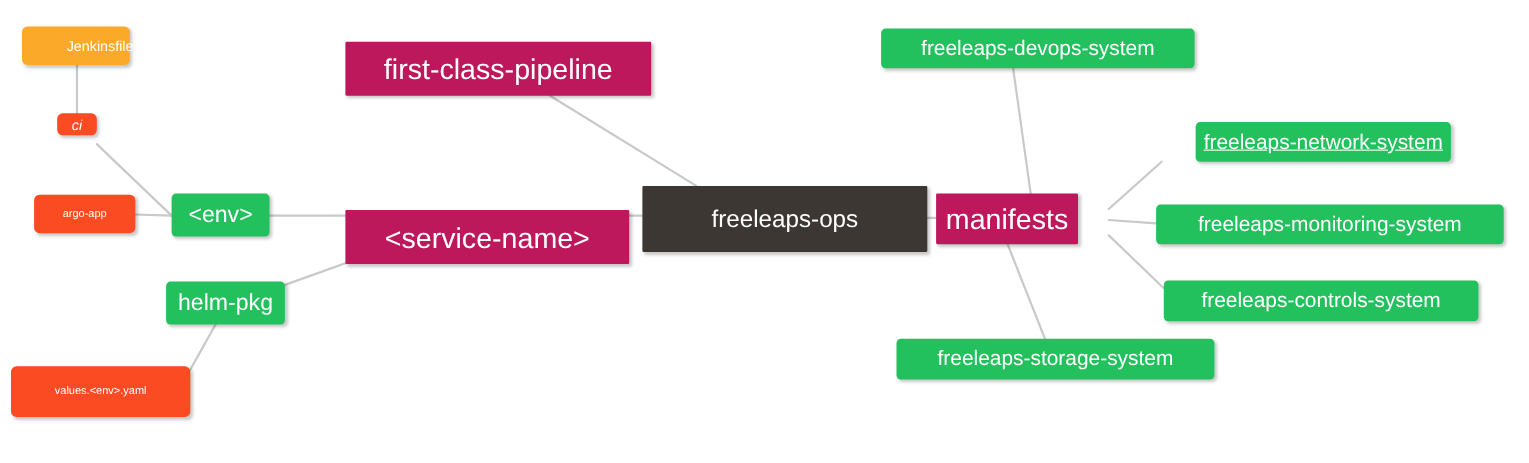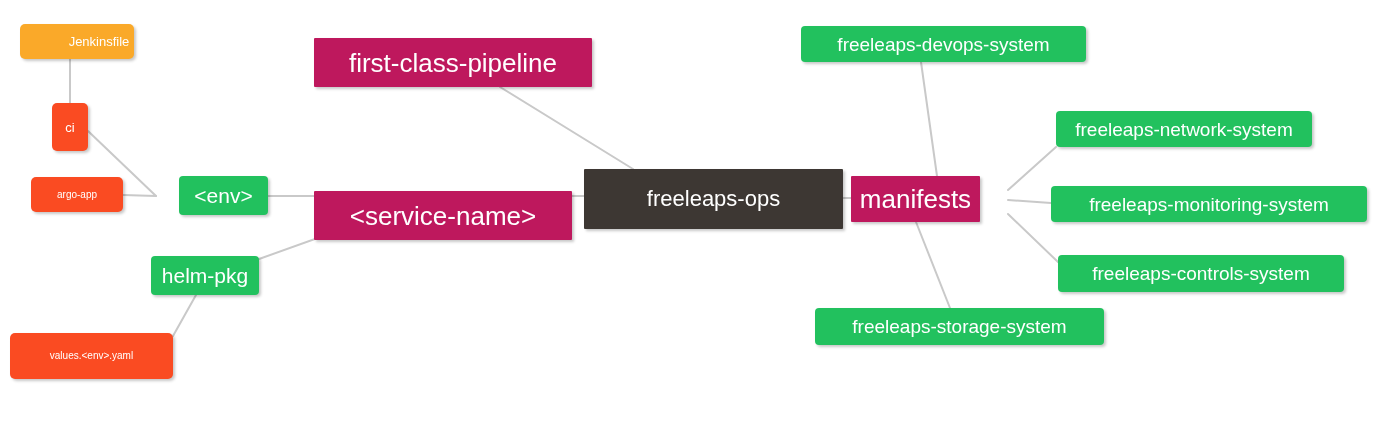--- a/index.html
+++ b/index.html
@@ -84,29 +84,29 @@
       <line x1="500" y1="87" x2="633" y2="169" stroke="#c9c9c9" stroke-width="2" stroke-linecap="round"></line>
       <line x1="572" y1="196" x2="584" y2="196" stroke="#c9c9c9" stroke-width="2" stroke-linecap="round"></line>
       <line x1="843" y1="198" x2="851" y2="198" stroke="#c9c9c9" stroke-width="2" stroke-linecap="round"></line>
       <line x1="921" y1="62" x2="937" y2="176" stroke="#c9c9c9" stroke-width="2" stroke-linecap="round"></line>
       <line x1="1056" y1="147" x2="1008" y2="190" stroke="#c9c9c9" stroke-width="2" stroke-linecap="round"></line>
       <line x1="1051" y1="203" x2="1008" y2="200" stroke="#c9c9c9" stroke-width="2" stroke-linecap="round"></line>
       <line x1="1058" y1="262" x2="1008" y2="214" stroke="#c9c9c9" stroke-width="2" stroke-linecap="round"></line>
       <line x1="950" y1="308" x2="916" y2="222" stroke="#c9c9c9" stroke-width="2" stroke-linecap="round"></line>
     </svg>
   <div id="node-layer">
-      <div class="node orange" style="left: 20px; top: 24px; width: 114px; height: 35px; padding-left: 44px;">Jenkinsfile</div>
-      <div class="node red tiny" style="left: 52px; top: 103px; width: 36px; height: 48px;">ci</div>
+      <div class="node orange" style="left: 20px; top: 24px; width: 98px; height: 35px; padding-left: 44px;">Jenkinsfile</div>
+      <div class="node red tiny" style="left: 52px; top: 103px; width: 36px; height: 20px; font-style: italic;">ci</div>
       <div class="node red" style="left: 31px; top: 177px; width: 92px; height: 35px;">argo-app</div>
-      <div class="node green small" style="left: 156px; top: 176px; width: 89px; height: 39px; margin-left: 23px;">&lt;env&gt;</div>
+      <div class="node green small" style="left: 156px; top: 176px; width: 89px; height: 39px;">&lt;env&gt;</div>
       <div class="node green small" style="left: 151px; top: 256px; width: 108px; height: 39px; text-align: right;">helm-pkg</div>
       <div class="node red" style="left: 10px; top: 333px; width: 163px; height: 46px;">values.&lt;env&gt;.yaml</div>
       <div class="node level1" style="left: 314px; top: 38px; width: 278px; height: 49px;">first-class-pipeline</div>
       <div class="node level1" style="left: 314px; top: 171px; width: 258px; height: 49px; margin-top: 20px;">&lt;service-name&gt;</div>
       <div class="node root" style="left: 584px; top: 169px; width: 259px; height: 60px;">freeleaps-ops</div>
       <div class="node level1" style="left: 851px; top: 176px; width: 129px; height: 46px;">manifests</div>
       <div class="node green" style="left: 801px; top: 26px; width: 285px; height: 36px;">freeleaps-devops-system</div>
-      <div class="node green" style="left: 1056px; top: 111px; width: 256px; height: 36px;">freeleaps-network-system</div>
+      <div class="node green" style="left: 1087px; top: 111px; width: 232px; height: 36px; text-decoration: underline;">freeleaps-network-system</div>
       <div class="node green" style="left: 1051px; top: 186px; width: 316px; height: 36px;">freeleaps-monitoring-system</div>
       <div class="node green" style="left: 1058px; top: 255px; width: 286px; height: 37px;">freeleaps-controls-system</div>
       <div class="node green" style="left: 815px; top: 308px; width: 289px; height: 37px;">freeleaps-storage-system</div>
     </div>
 </div>
 
 </body></html>

